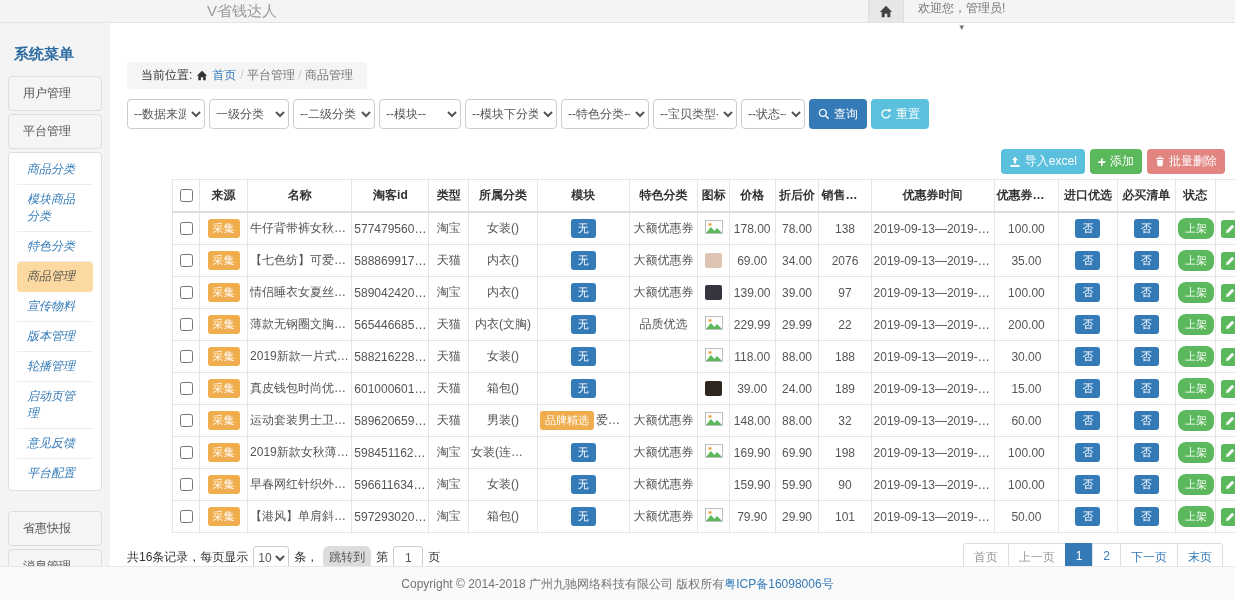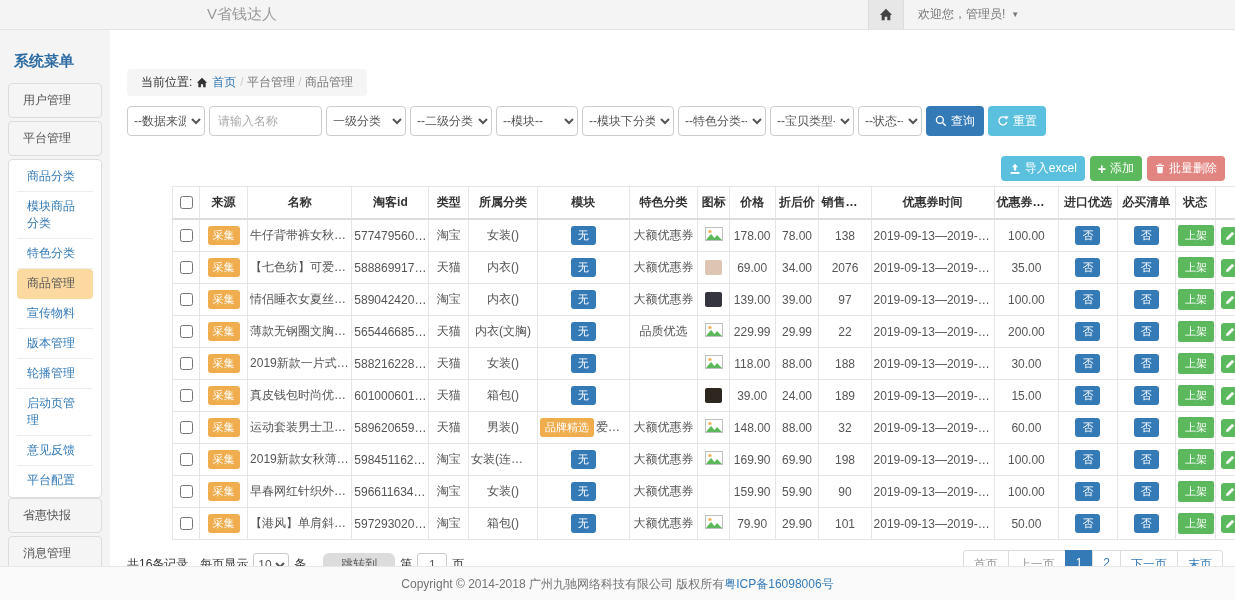--- a/index.html
+++ b/index.html
@@ -3,32 +3,32 @@
 <meta charset="utf-8">
 <style>
   * { box-sizing: border-box; }
   html,body { margin:0; padding:0; }
   body {
     width:1235px; height:600px; overflow:hidden; position:relative;
     background:#fff; font-family:"Liberation Sans","DejaVu Sans",sans-serif;
     font-size:12px; color:#333;
   }
   
-  .topbar { height:30px; background:#f4f4f4; border-bottom:1px solid #e3e3e3; position:relative; display:flex; align-items:center; }
+  .topbar { height:23px; background:#f4f4f4; border-bottom:1px solid #e3e3e3; position:relative; display:flex; align-items:center; }
   .topbar-title { margin-left:207px; font-size:15px; color:#9a9a9a; }
   .topbar-right { position:absolute; left:868px; top:0; height:100%; display:flex; align-items:stretch; }
   .home-box { width:36px; background:#e7e7e7; border-left:1px solid #ddd; border-right:1px solid #ddd; display:flex; align-items:center; justify-content:center; cursor:pointer; }
-  .welcome { display:flex; align-items:center; gap:6px; padding:0 14px; color:#777; cursor:pointer; }
+  .welcome { display:flex; align-items:center; gap:6px; padding:0 14px; color:#777; cursor:pointer;flex-direction:column; }
   .caret { font-size:8px; color:#777; }
   
   .layout { display:flex; height:567px; }
   .sidebar-col { width:200px; background:#f4f4f4; padding:14px 8px 0 8px; overflow:hidden; }
   .sidebar-title { color:#2d6ca2; font-weight:bold; font-size:15px; padding:8px 6px 12px 6px; }
   .acc { background:#f5f5f5; border:1px solid #ddd; border-radius:4px; padding:8px 14px; color:#555; margin-bottom:3px; cursor:pointer; }
-  .submenu { background:#fff; border:1px solid #ddd; border-radius:4px; margin-bottom:0; padding:2px 8px; }
+  .submenu { background:#fff; border:1px solid #ddd; border-radius:4px; margin-bottom:20px; padding:2px 8px;font-style:italic; }
   .submenu-item { padding:6px 10px; border-bottom:1px solid #ededed; color:#337ab7; cursor:pointer; }
   .submenu-item:last-child { border-bottom:none; }
   .submenu-item.active { background:#fcd9a1; border-radius:4px; color:#555; border-bottom-color:transparent; }
   
   .main { flex:1; padding:12px 10px 0 17px; background:#fff; }
   .breadcrumb { display:inline-flex; align-items:center; gap:4px; background:#f5f5f5; border-radius:4px; padding:5px 14px; color:#333;margin-top:27px; }
   .breadcrumb a { color:#337ab7; text-decoration:none; cursor:pointer; }
   .bc-sep { color:#ccc; }
   .bc-item { color:#777; }
   .icn { display:inline-flex; align-items:center; }
@@ -45,34 +45,34 @@
   
   .toolbar { margin-top:20px; display:flex; justify-content:flex-end; gap:5px; }
   .toolbar .btn { height:25px; padding:0 8px; font-size:12px; }
   
   table { width:100%; border-collapse:collapse; table-layout:fixed; margin-top:5px;margin-left:45px; }
   th,td { border:1px solid #e5e5e5; text-align:center; font-size:12px; color:#555; padding:5px 2px; overflow:hidden; white-space:nowrap; text-overflow:ellipsis; }
   th { color:#333; font-weight:bold; border-bottom:2px solid #ddd; padding:6px 2px; }
   th.op-head { color:#4d7c0f;text-align:right; }
   .b-orange { background:#f0ad4e; color:#fff; padding:2px 5px; border-radius:3px; font-size:11px; display:inline-block; }
   .b-blue { background:#337ab7; color:#fff; padding:2px 7px; border-radius:3px; font-size:11px; display:inline-block; cursor:pointer; }
-  .btn-green { background:#5cb85c; color:#fff; padding:3px 7px; border-radius:2px; font-size:11px; display:inline-block; cursor:pointer; }
+  .btn-green { background:#5cb85c; color:#fff; padding:3px 7px; border-radius:8px; font-size:11px; display:inline-block; cursor:pointer; }
   .module-extra { margin-left:2px; color:#555; }
   .op-btn { display:inline-flex; width:20px; height:18px; align-items:center; justify-content:center; border-radius:3px; cursor:pointer; vertical-align:middle; }
   .op-edit { background:#5cb85c; margin-right:3px; }
   .op-del { background:#d9534f; }
   .thumb { width:17px; height:15px; display:inline-block; border-radius:2px; vertical-align:middle; }
   .thumb-pink { background:#dec4b2; }
   .thumb-dark { background:#35353f; }
   .thumb-wallet { background:#2d2720; }
   
   .pagebar { margin-top:10px; display:flex; justify-content:space-between; align-items:center; padding-right:2px; }
   .pagebar-left { display:flex; align-items:center; gap:5px; color:#333; }
   .perpage { height:24px; border:1px solid #ccc; border-radius:3px; background:#fff; font-size:12px; color:#555; font-family:inherit; }
-  .jump-btn { background:#dcdcdc; color:#555; border:none; border-radius:6px; padding:3px 18px; font-size:12px; cursor:pointer; font-family:Liberation Sans, sans-serif; }
+  .jump-btn { background:#dcdcdc; color:#555; border:none; border-radius:6px; padding:3px 6px; font-size:12px; cursor:pointer; font-family:Liberation Sans, sans-serif; }
   .jump-input { width:30px; height:24px; border:1px solid #ccc; border-radius:3px; text-align:center; font-size:12px; color:#555; font-family:inherit; }
   .pages { display:flex; }
   .page-btn { border:1px solid #ddd; background:#fff; color:#337ab7; padding:5px 10px; margin-left:-1px; cursor:pointer; }
   .page-btn.disabled { color:#999; }
   .page-btn.active { background:#337ab7; border-color:#337ab7; color:#fff; }
   .page-btn:first-child { border-radius:3px 0 0 3px; }
   .page-btn:last-child { border-radius:0 3px 3px 0; }
   
   .footer { position:absolute; left:0; right:0; bottom:0; height:34px; background:#fafafa; border-top:1px solid #e7e7e7; text-align:center; padding-top:9px; color:#737373; font-size:12px; z-index:5; }
   .footer a { color:#337ab7; text-decoration:none; cursor:pointer; }
@@ -129,21 +129,20 @@
         <svg width="12" height="11" viewBox="0 0 16 15" fill="#333">
             <path d="M8 1L15 8h-2v6h-3.5v-4h-3v4H3V8H1z"></path>
           </svg>
       </span>
       <a>首页</a>
       <span id="breadcrumb-items"><span class="bc-sep"> / </span><span class="bc-item">平台管理</span><span class="bc-sep"> / </span><span class="bc-item">商品管理</span></span>
     </div>
 
     <div class="filters" id="filters">
         <select class="fsel" style="width: 78px;"><option>--数据来源--</option></select>
-        <input class="name-input" placeholder="请输入名称" style="">
         <select class="fsel" style="width: 80px;"><option>一级分类</option></select>
         <select class="fsel" style="width: 82px;"><option>--二级分类--</option></select>
         <select class="fsel" style="width: 82px;"><option>--模块--</option></select>
         <select class="fsel" style="width: 92px;"><option>--模块下分类--</option></select>
         <select class="fsel" style="width: 88px;"><option>--特色分类--</option></select>
         <select class="fsel" style="width: 84px;"><option>--宝贝类型--</option></select>
         <select class="fsel" style="width: 64px;"><option>--状态--</option></select>
         <button class="btn btn-primary">
           <span class="icn">
             <svg width="12" height="12" viewBox="0 0 16 16">

